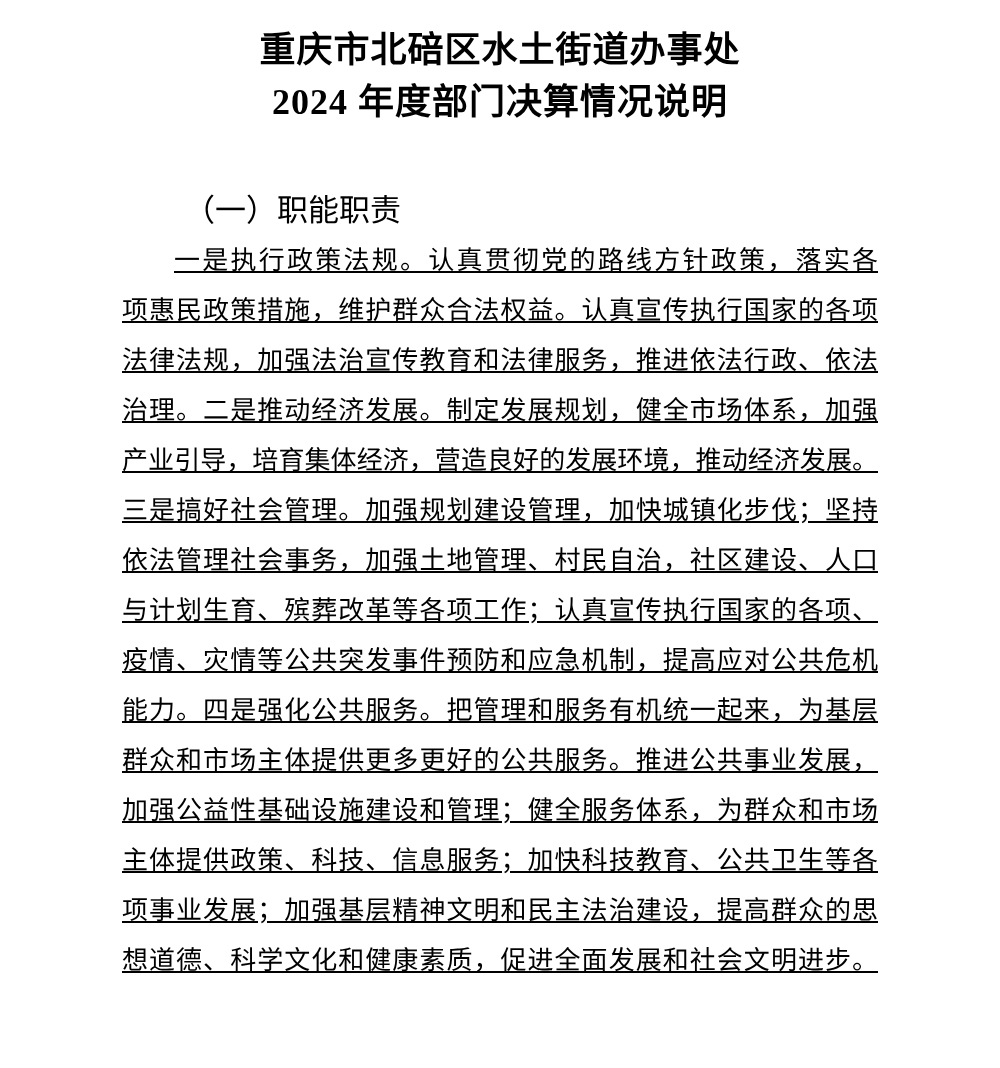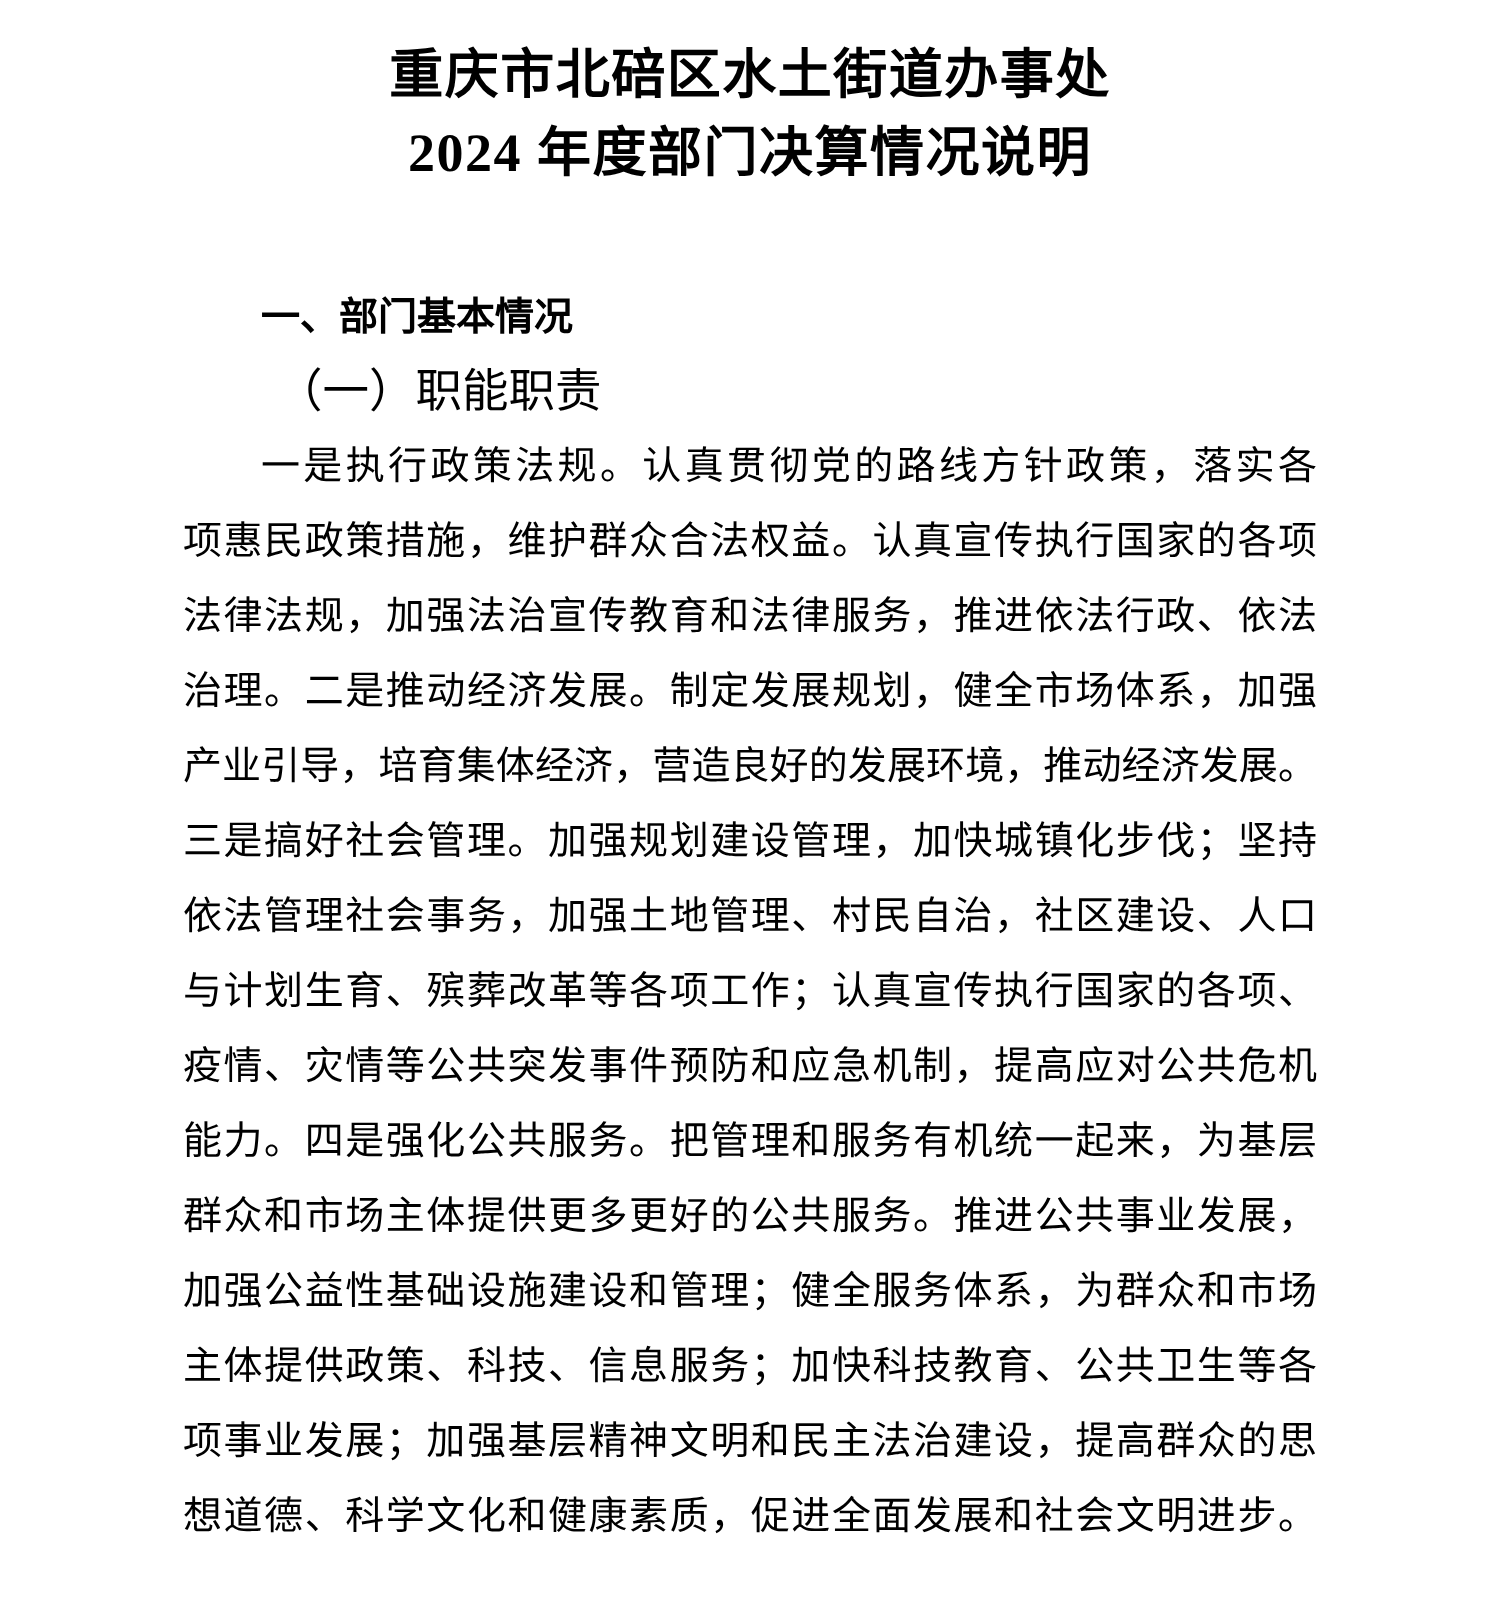--- a/index.html
+++ b/index.html
@@ -55,37 +55,37 @@
   }
   .body-line {
     font-family: "Liberation Serif", "DejaVu Serif", serif;
     font-size: 26px;
     line-height: 50px;
     color: #000000;
     text-align: justify;
     text-align-last: justify;
     white-space: normal;
     overflow: hidden;
+    text-decoration: underline;
   }
   .body-line.first {
     text-indent: 2em;
   }
 </style>
 </head>
 <body>
 
 <div class="page">
 
   <div class="title-block">
     <div class="title-line">重庆市北碚区水土街道办事处</div>
     <div class="title-line">2024 年度部门决算情况说明</div>
   </div>
 
   <div class="content">
-    <h2 class="section-heading">一、部门基本情况</h2>
     <h3 class="subsection-heading">（一）职能职责</h3>
 
     <div class="body-paragraph">
       <div class="body-line first">一是执行政策法规。认真贯彻党的路线方针政策，落实各</div>
       <div class="body-line">项惠民政策措施，维护群众合法权益。认真宣传执行国家的各项</div>
       <div class="body-line">法律法规，加强法治宣传教育和法律服务，推进依法行政、依法</div>
       <div class="body-line">治理。二是推动经济发展。制定发展规划，健全市场体系，加强</div>
       <div class="body-line">产业引导，培育集体经济，营造良好的发展环境，推动经济发展。</div>
       <div class="body-line">三是搞好社会管理。加强规划建设管理，加快城镇化步伐；坚持</div>
       <div class="body-line">依法管理社会事务，加强土地管理、村民自治，社区建设、人口</div>

